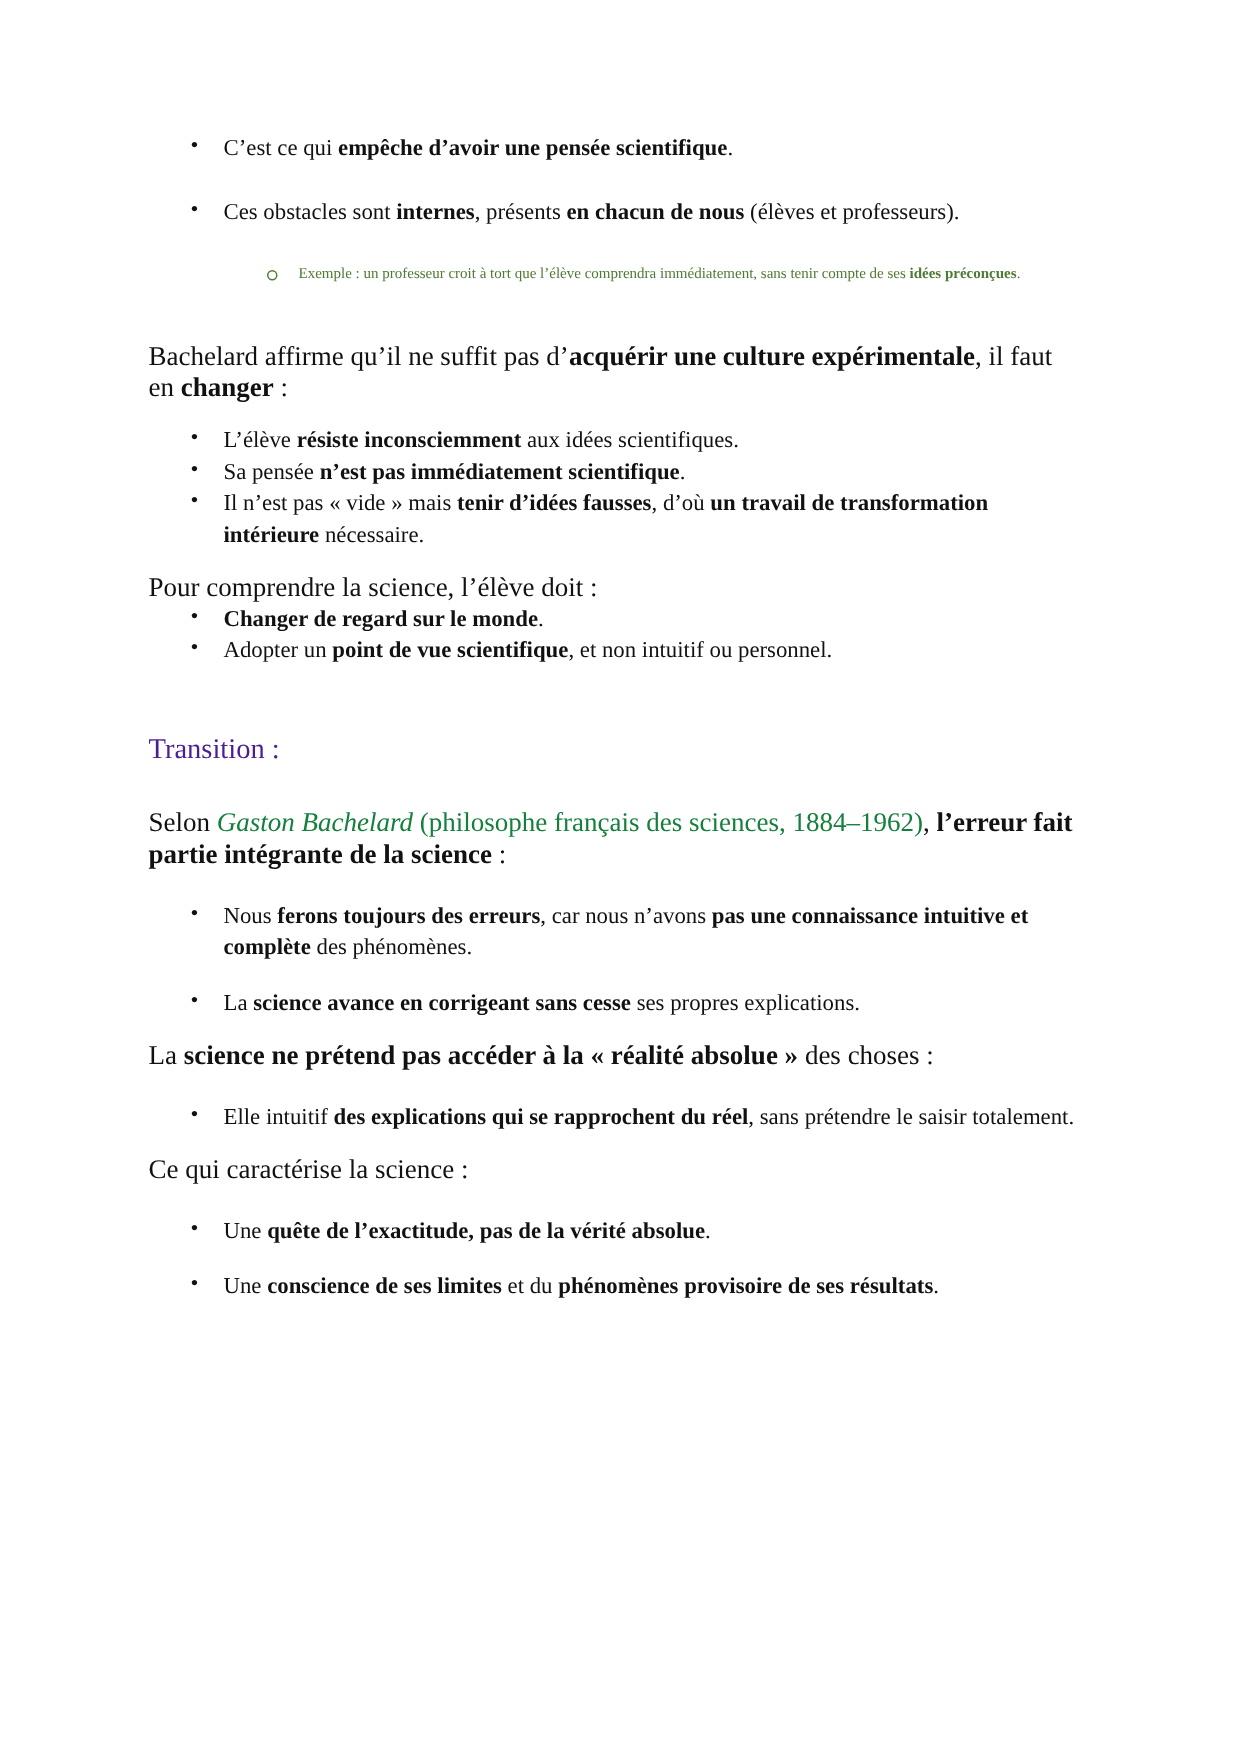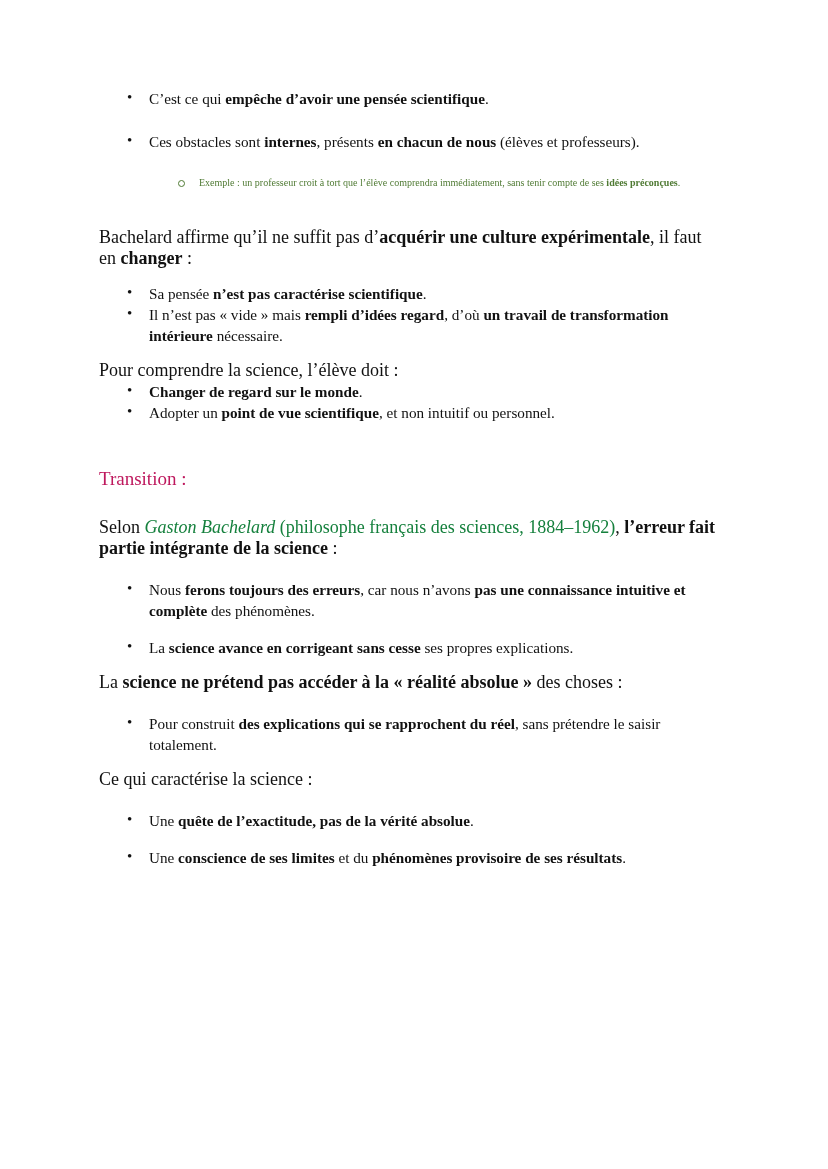--- a/index.html
+++ b/index.html
@@ -96,21 +96,21 @@
   .i  { font-style: italic; }
   .green { color: #4f7a33; }
   .red   { color: #15803d; }
 
   
   h2.transition {
     margin: 0;
     font-size: 19px;
     font-weight: normal;
     line-height: 24px;
-    color: #be185d;
+    color: #4c1d95;
     font-family: "Liberation Serif", "DejaVu Serif", serif;
   }
   .gap-20 { height: 20px; }
   .gap-26 { height: 26px; }
   .gap-34 { height: 34px; }
   .gap-44 { height: 44px; }
   .gap-14 { height: 14px; }
 </style>
 </head>
 <body>
@@ -136,24 +136,27 @@
     </ul>
 
     <div class="gap-34"></div>
 
     <p class="body"><span>Bachelard affirme qu’il ne suffit pas d’</span><span class="b">acquérir une culture expérimentale</span><span>, il faut en </span><span class="b">changer</span><span> :</span></p>
 
     <div class="gap-14"></div>
 
     <ul class="lvl1 tight">
       <li>
-        <span>Sa pensée </span><span class="b">n’est pas caractérise scientifique</span><span>.</span>
-      </li>
-      <li>
-        <span>Il n’est pas « vide » mais </span><span class="b">rempli d’idées regard</span><span>, d’où </span><span class="b">un travail de transformation intérieure</span><span> nécessaire.</span>
+        <span>L’élève </span><span class="b">résiste inconsciemment</span><span> aux idées scientifiques.</span>
+      </li>
+      <li>
+        <span>Sa pensée </span><span class="b">n’est pas immédiatement scientifique</span><span>.</span>
+      </li>
+      <li>
+        <span>Il n’est pas « vide » mais </span><span class="b">tenir d’idées fausses</span><span>, d’où </span><span class="b">un travail de transformation intérieure</span><span> nécessaire.</span>
       </li>
     </ul>
 
     <div class="gap-14"></div>
 
     <p class="body">Pour comprendre la science, l’élève doit :</p>
 
     <ul class="lvl1 tight">
       <li>
         <span class="b">Changer de regard sur le monde</span><span>.</span>
@@ -183,21 +186,21 @@
     </ul>
 
     <div class="gap-14"></div>
 
     <p class="body"><span>La </span><span class="b">science ne prétend pas accéder à la « réalité absolue »</span><span> des choses :</span></p>
 
     <div class="gap-20"></div>
 
     <ul class="lvl1">
       <li>
-        <span>Pour construit </span><span class="b">des explications qui se rapprochent du réel</span><span>, sans prétendre le saisir totalement.</span>
+        <span>Elle intuitif </span><span class="b">des explications qui se rapprochent du réel</span><span>, sans prétendre le saisir totalement.</span>
       </li>
     </ul>
 
     <div class="gap-14"></div>
 
     <p class="body">Ce qui caractérise la science :</p>
 
     <div class="gap-20"></div>
 
     <ul class="lvl1 semi">

